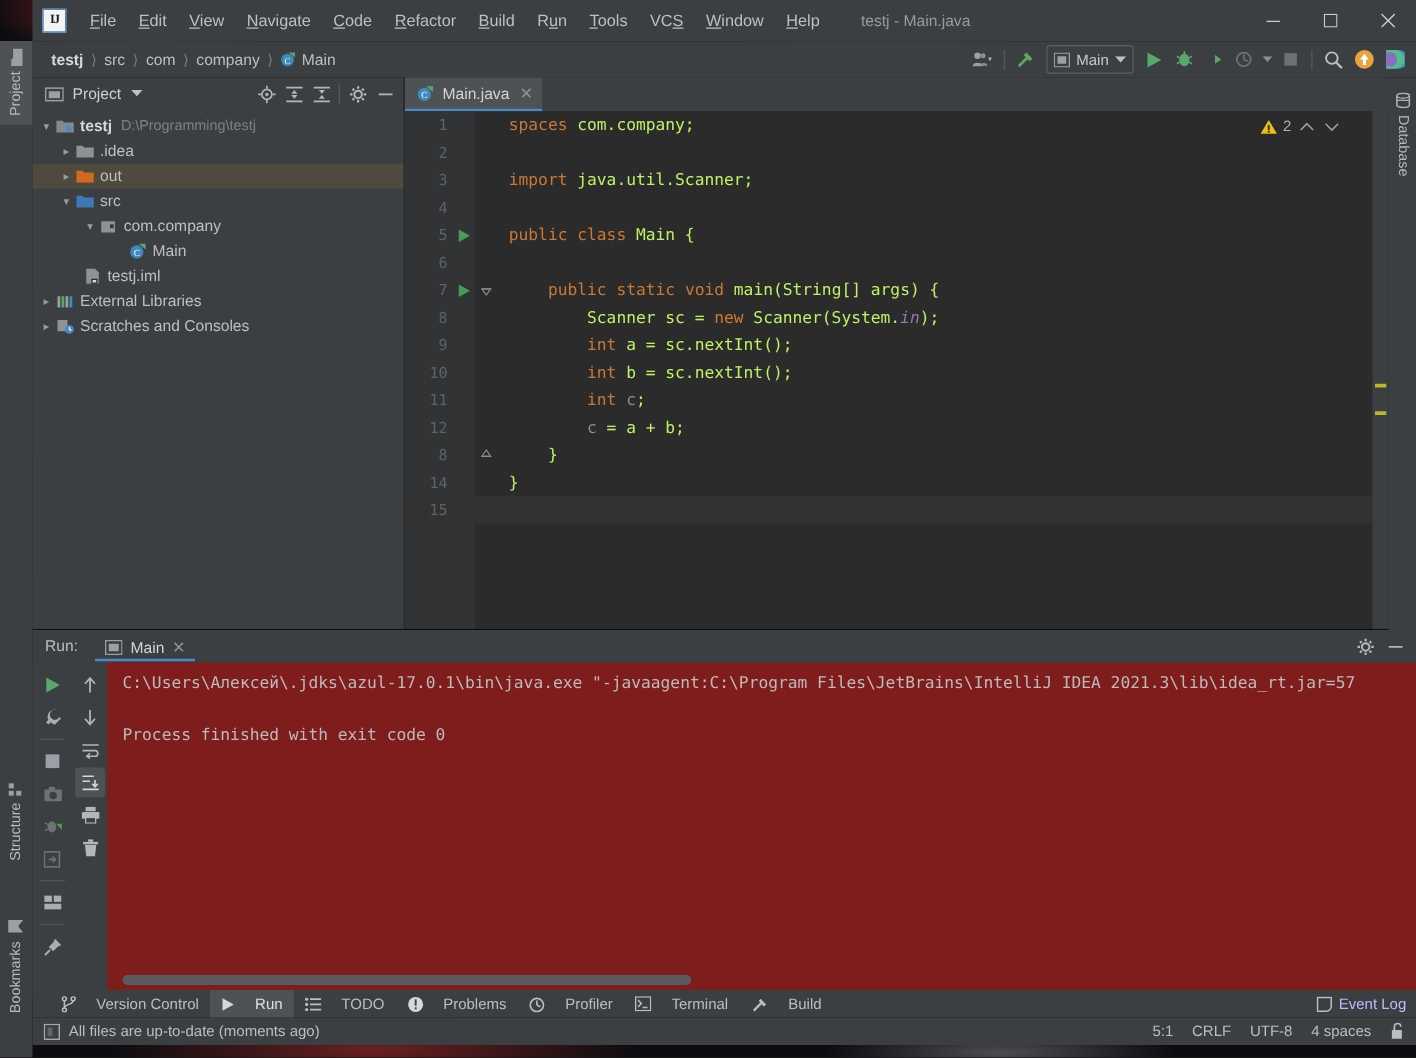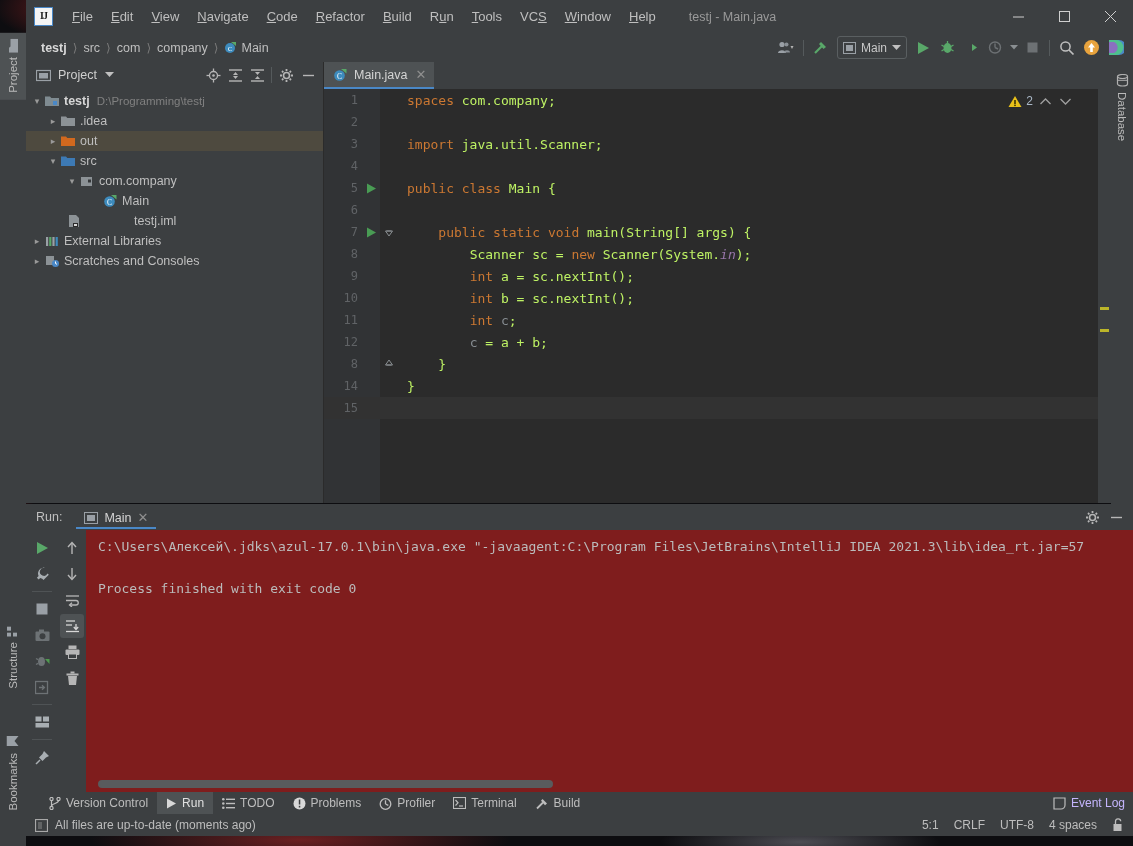--- a/index.html
+++ b/index.html
@@ -175,21 +175,21 @@
   .cline{height:21px;line-height:21px;}
   .cgreen{color:#5d9e5d;font-style:italic;}
   .hscroll{position:absolute;left:72px;bottom:4px;height:8px;background:#595b5d;border-radius:4px;}
 
   
   .botbar{
     position:absolute;left:26px;top:792px;width:1107px;height:22px;background:#3c3f41;
     display:flex;align-items:center;
   }
   .bt{
-    display:flex;align-items:center;gap:5px;padding:3px 9px;font-size:12px;color:#bdbdbd;height:22px;
+    display:flex;align-items:center;gap:16px;padding:3px 9px;font-size:12px;color:#bdbdbd;height:22px;
     box-sizing:border-box;
   }
   .bt.active{background:#4e5254;color:#e0e0e0;}
   .eventlog{position:absolute;right:8px;display:flex;align-items:center;gap:5px;font-size:12px;color:#c4b5fd;}
 
   
   .status{
     position:absolute;left:26px;top:814px;width:1107px;height:22px;background:#3c3f41;
     display:flex;align-items:center;
   }
@@ -518,21 +518,21 @@
         <span class="tico">
           <svg width="15" height="14" viewBox="0 0 15 14">
               <circle cx="6.5" cy="7.5" r="5.3" fill="#3d8bbd"></circle>
               <path d="M8 1 L13.5 1 L13.5 5.5 Z" fill="#59a869"></path>
               <text x="6.5" y="10.5" font-size="7.5" fill="#ffffff" text-anchor="middle" font-family="serif">C</text>
             </svg>
         </span>
         <span class="tlbl">Main</span>
       </div>
 
-      <div class="trow" style="padding-left:40px;gap:48px;">
+      <div class="trow" style="padding-left:40px;">
         <span class="tico">
           <svg width="15" height="14" viewBox="0 0 15 14">
               <path d="M2 1 L9 1 L12 4 L12 13 L2 13 Z" fill="#8c9296"></path>
               <rect x="6" y="9" width="5" height="4" fill="#2b2b2b"></rect>
               <rect x="7" y="10" width="3" height="2" fill="#d8d8d8"></rect>
             </svg>
         </span>
         <span class="tlbl">testj.iml</span>
       </div>
 

